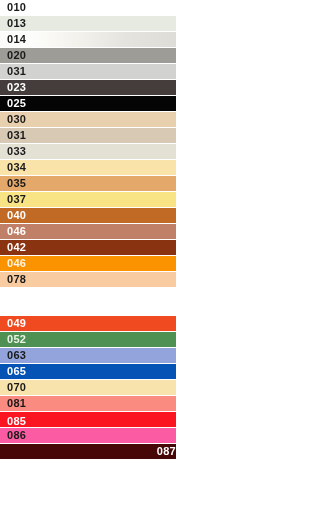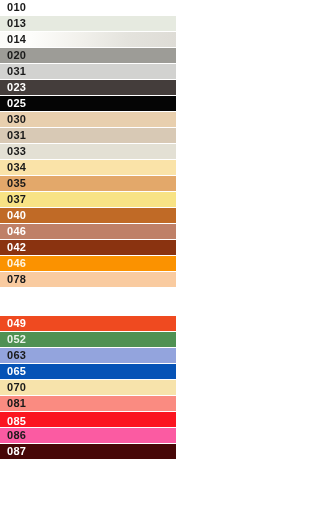--- a/index.html
+++ b/index.html
@@ -27,20 +27,21 @@
     min-height: 0;
     width: 100%;
     box-sizing: border-box;
     border-bottom: 1px solid #ffffff;
     display: flex;
     align-items: center;
     overflow: hidden;
   }
   .swatch-row:last-child {
     border-bottom: none;
+    justify-content: flex-end;
   }
   .swatch-fill {
     position: absolute;
     left: 0;
     top: 0;
     right: 0;
     bottom: 0;
   }
   .swatch-label {
     position: relative;

